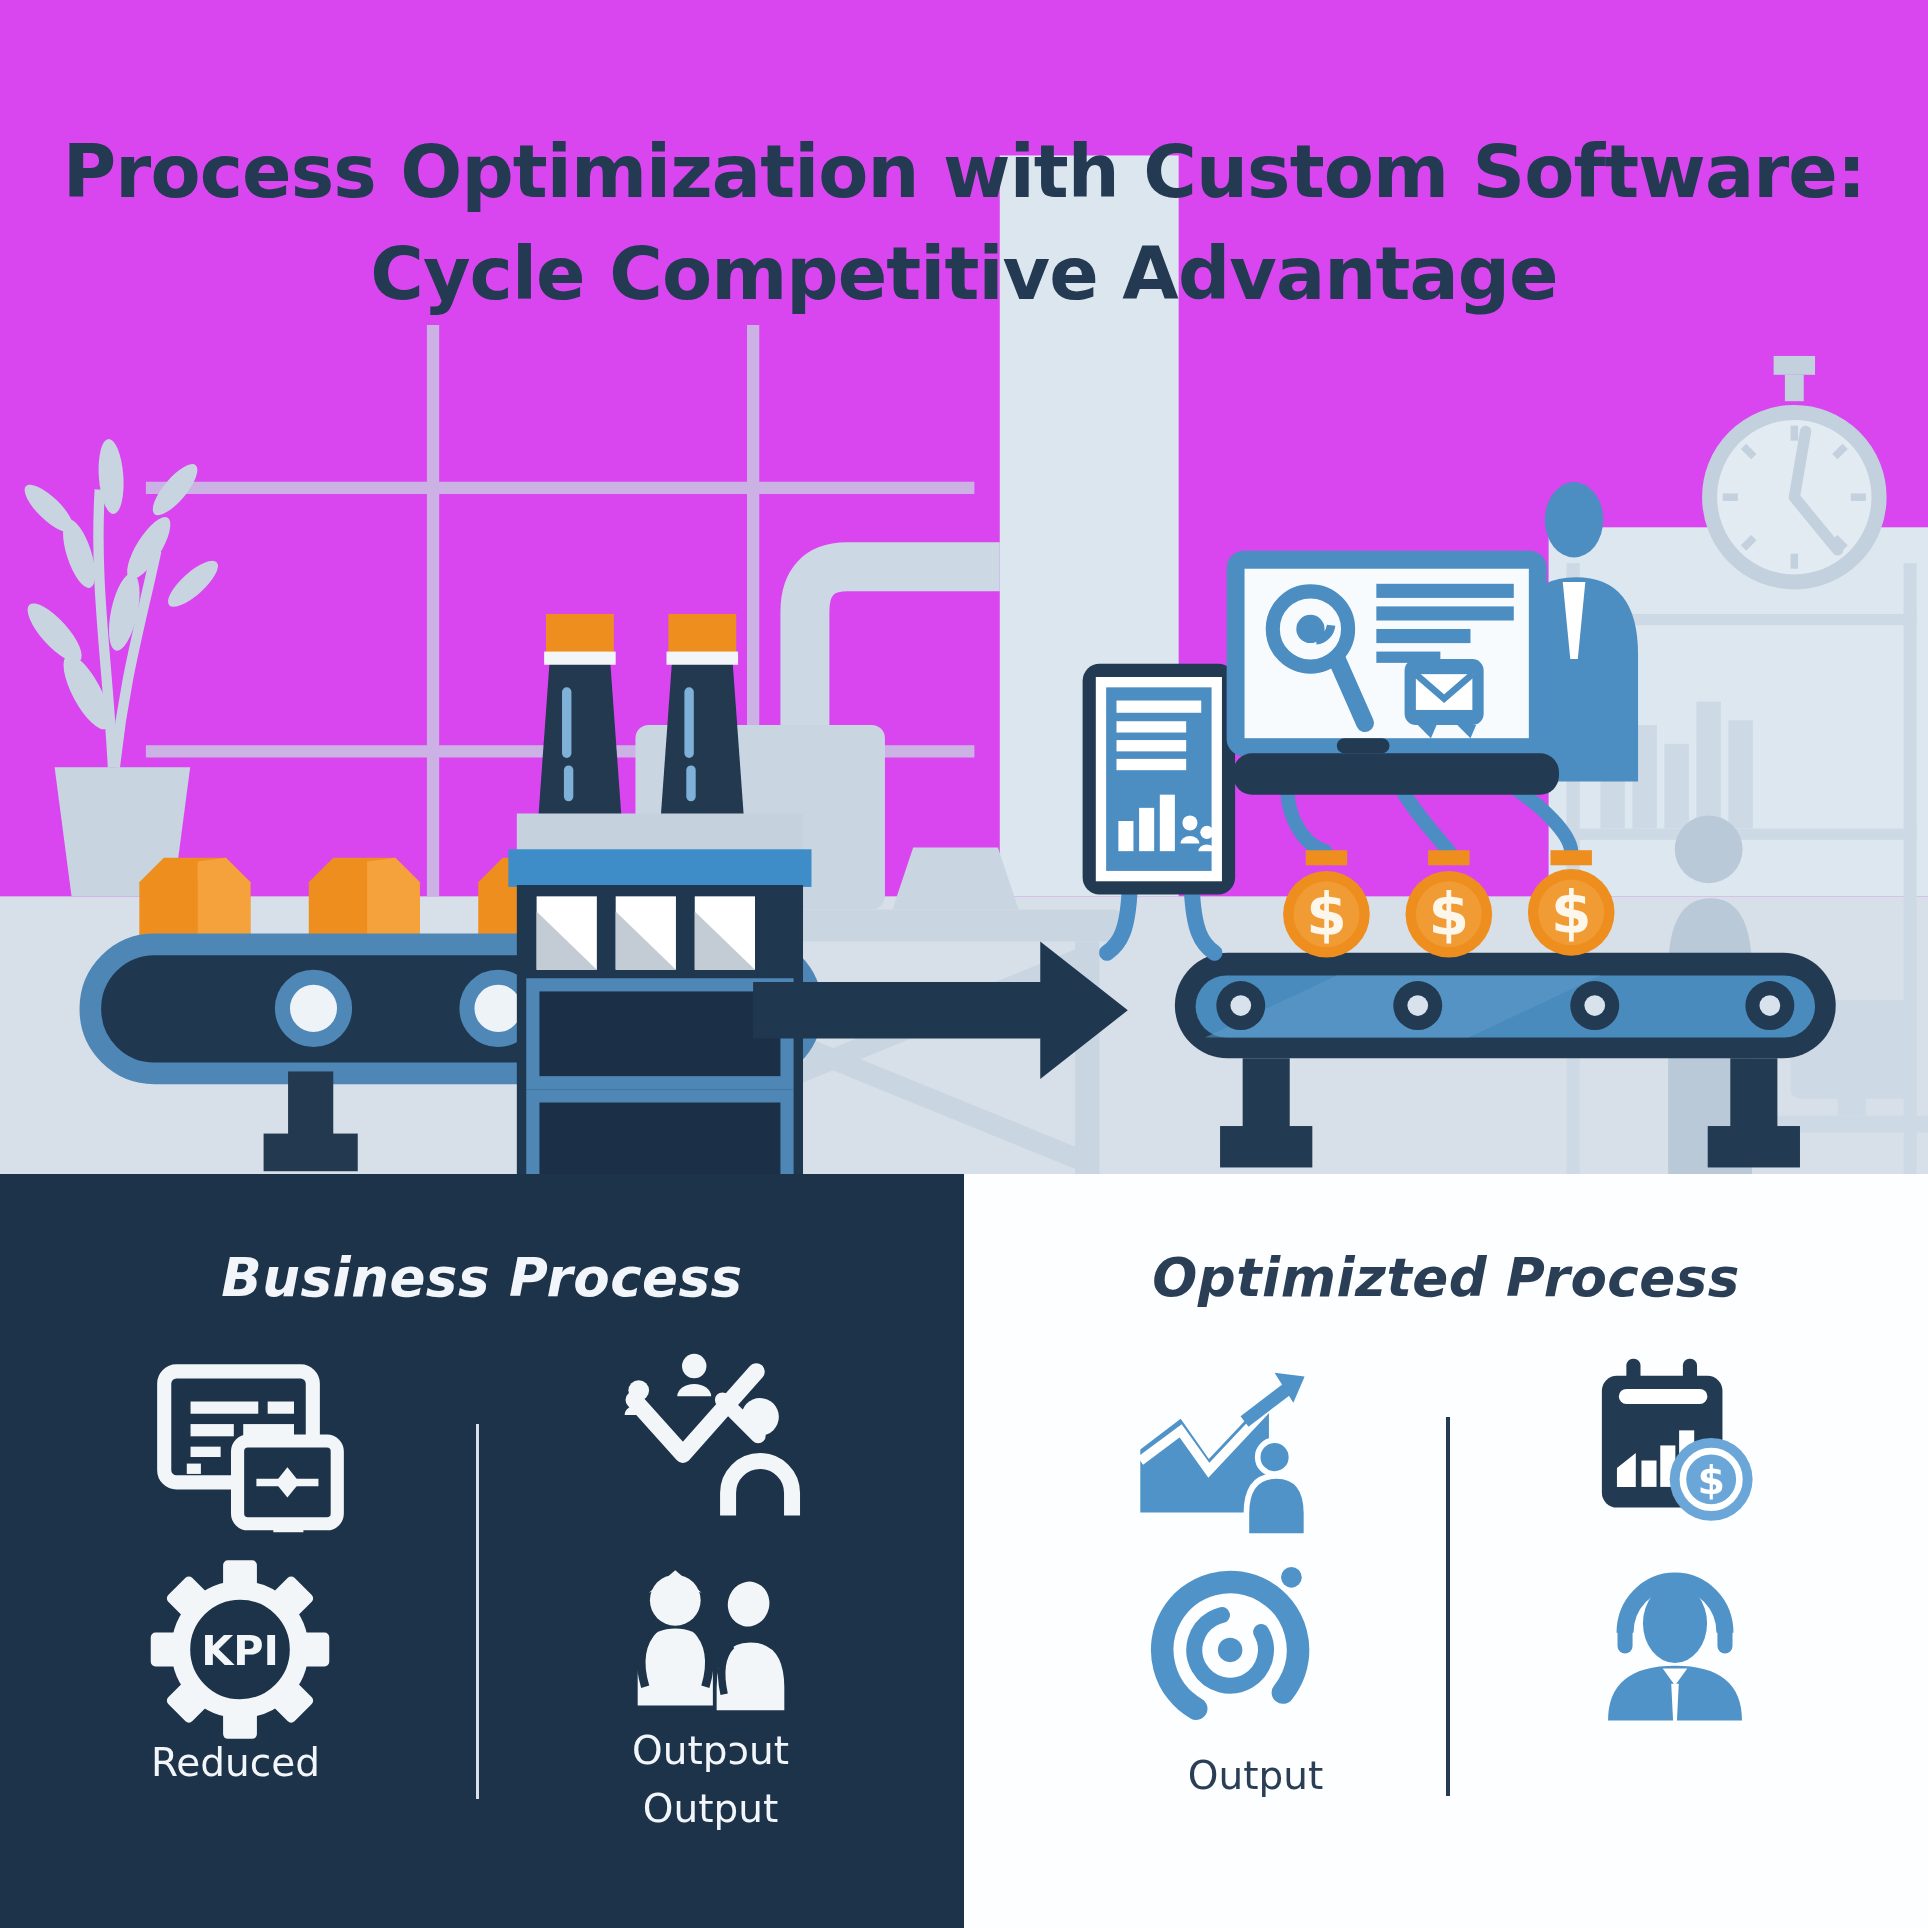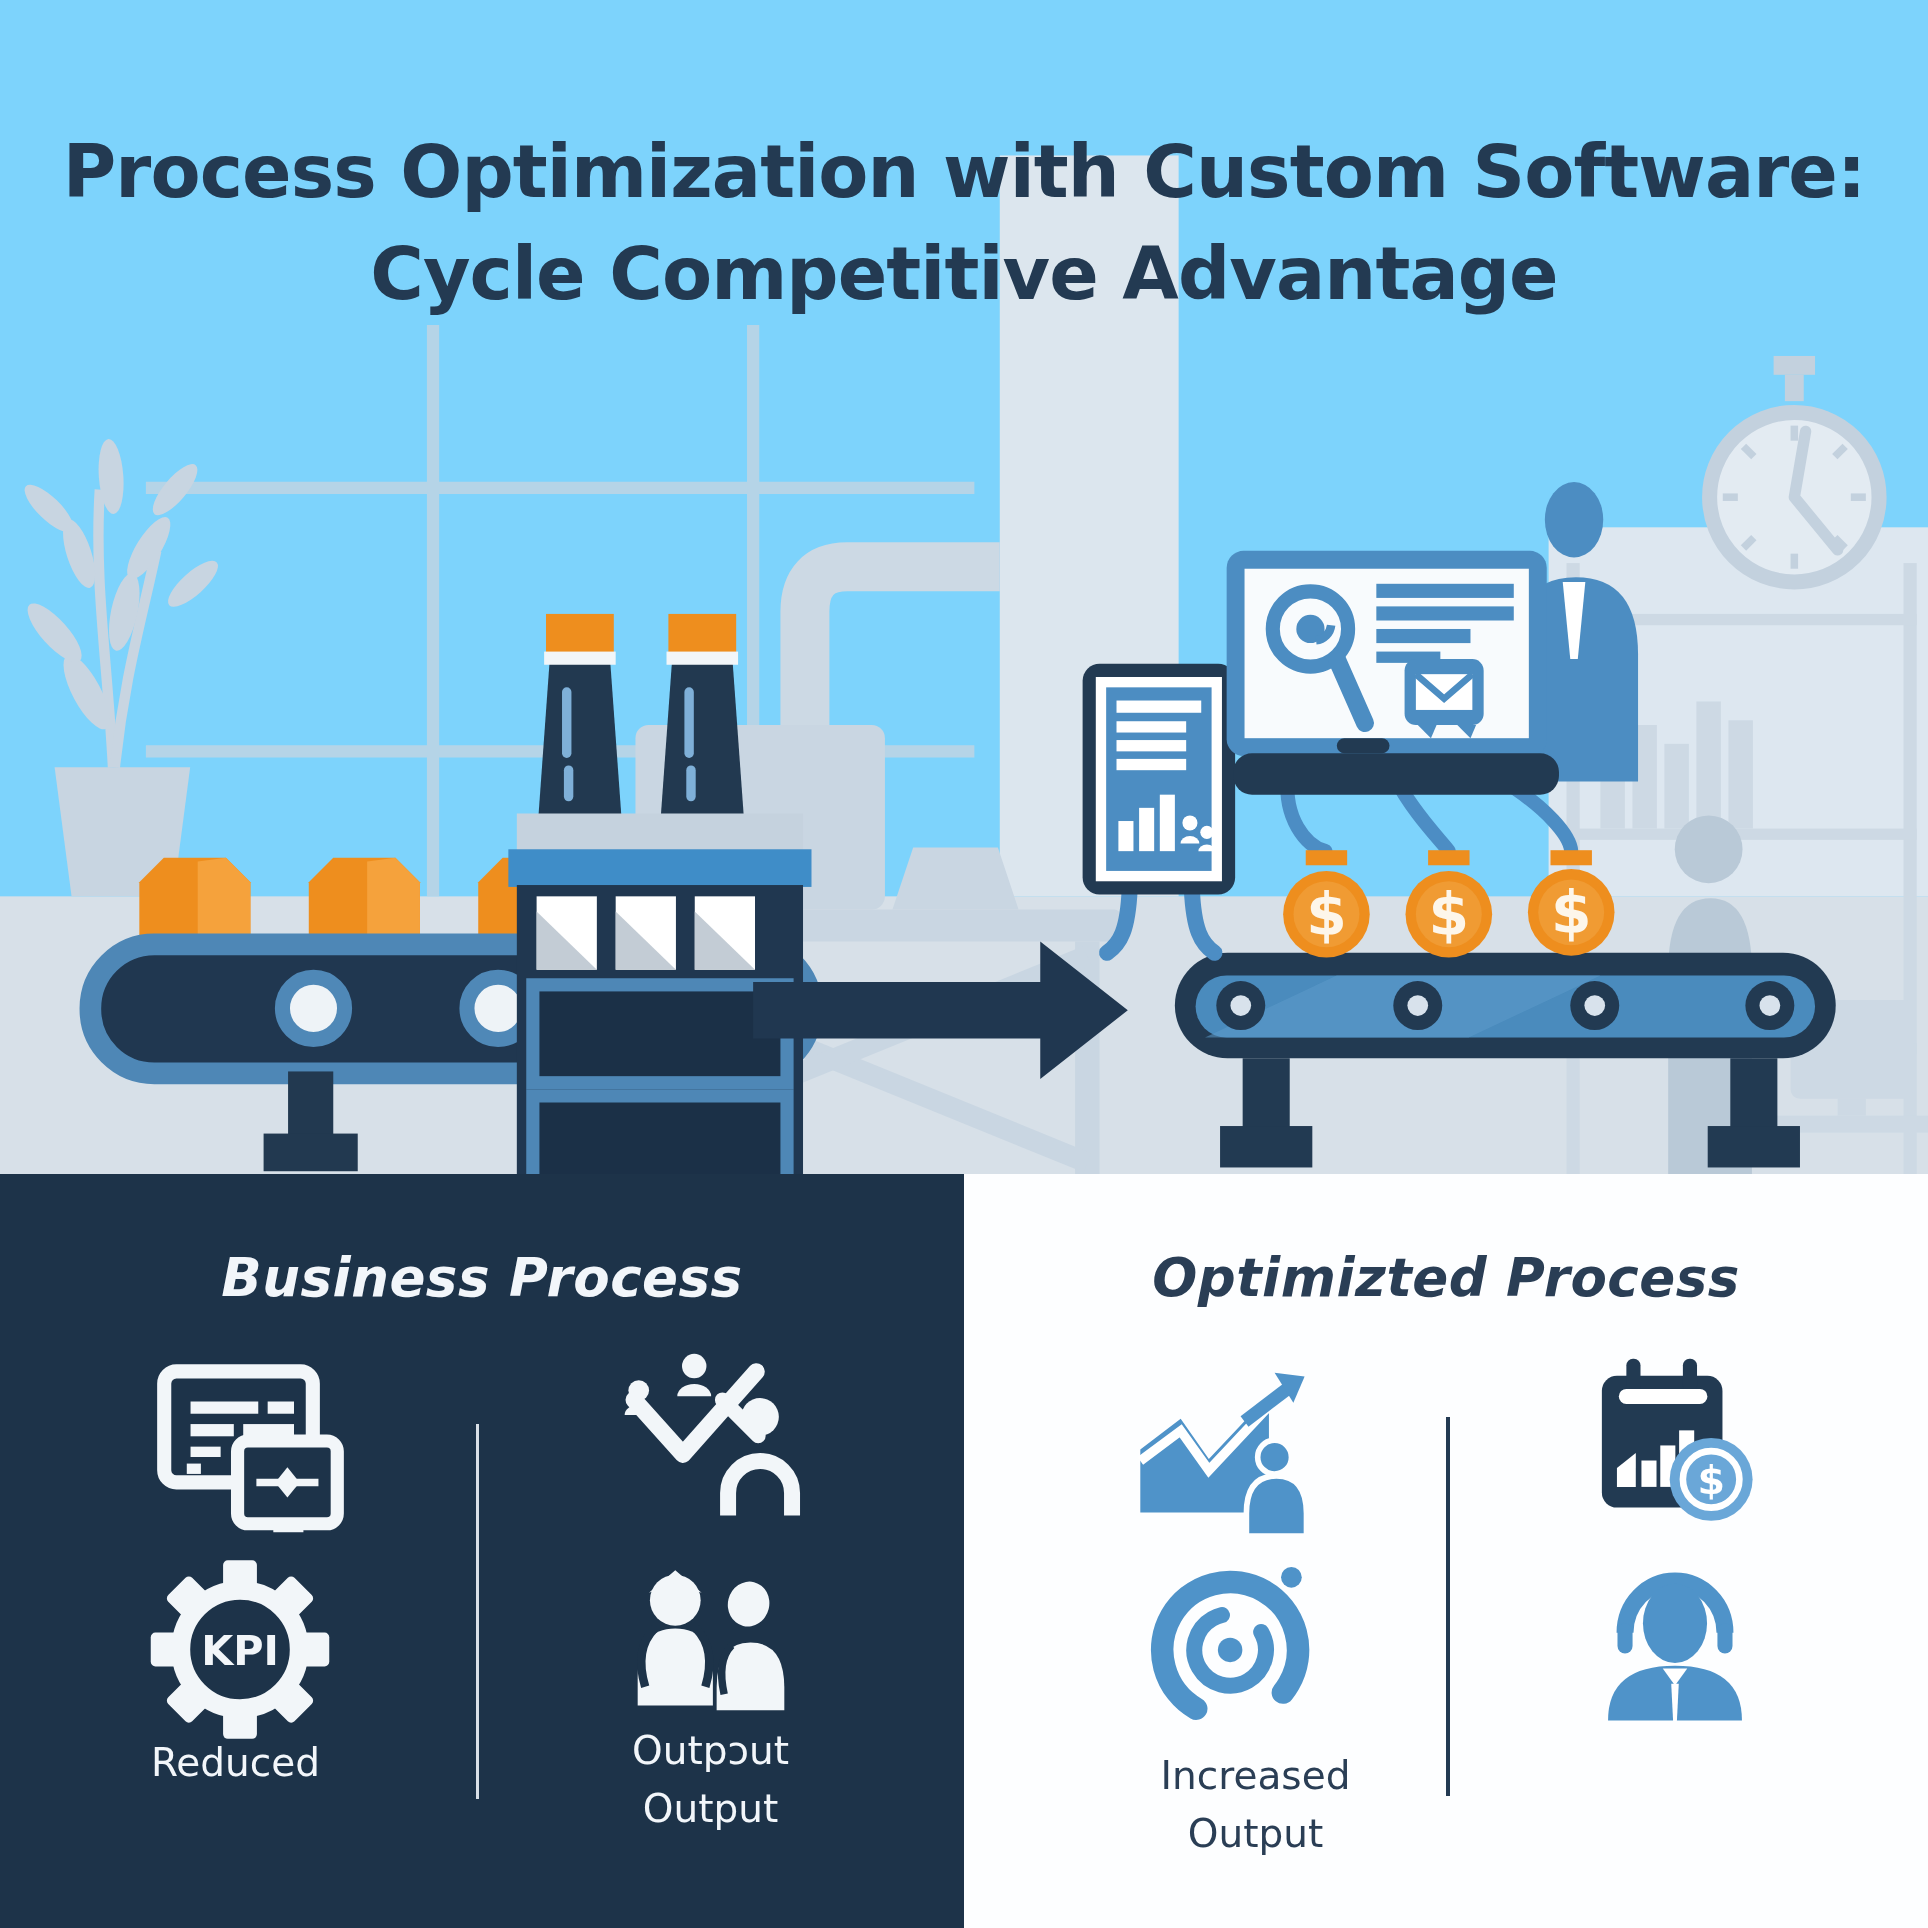--- a/index.html
+++ b/index.html
@@ -1,17 +1,17 @@
 <!DOCTYPE html>
 <html style="font-size:15px"><head>
 <meta charset="utf-8">
 <style>
   html,body{margin:0;padding:0;background:#e8eef4;}
   .canvas{position:relative;width:1928px;height:1928px;overflow:hidden;
-          font-family:"DejaVu Sans","Liberation Sans",sans-serif;background:#7dd3fc;}
+          font-family:"DejaVu Sans","Liberation Sans",sans-serif;background:#d946ef;}
   .abs{position:absolute;}
   
   .title{left:0;top:121px;width:1928px;text-align:center;color:#233a52;
          font-weight:700;font-size:73px;line-height:102px;letter-spacing:-0.9px;z-index:5;}
   
   .hero-svg{left:0;top:0;z-index:1;}
   
   .panel{top:1174px;width:964px;height:754px;z-index:2;}
   .panel-left{left:0;background:#1d3349;color:#f2f6fa;}
   .panel-right{left:964px;background:#fdfeff;color:#2a3e55;}
@@ -432,21 +432,20 @@
         <rect x="44" y="82" width="16" height="32" rx="8" fill="#4f93c9"></rect>
         <rect x="150" y="82" width="16" height="32" rx="8" fill="#4f93c9"></rect>
         <ellipse cx="105" cy="82" rx="34" ry="42" fill="#4f93c9"></ellipse>
         <path d="M34,185 q0,-58 71,-58 q71,0 71,58 z" fill="#4f93c9"></path>
         <polygon points="92,130 118,130 105,148" fill="#ffffff"></polygon>
         <polygon points="101,146 109,146 107,186 103,186" fill="#ffffff"></polygon>
       </svg>
     </div>
 
     <div class="label" style="left:94px;top:573px;">
-      <div>Increased</div>
       <div>Output</div>
     </div>
     <div class="label" style="left:527px;top:565px;">
     </div>
   </div>
 
 </div>
 
 
 </body></html>

